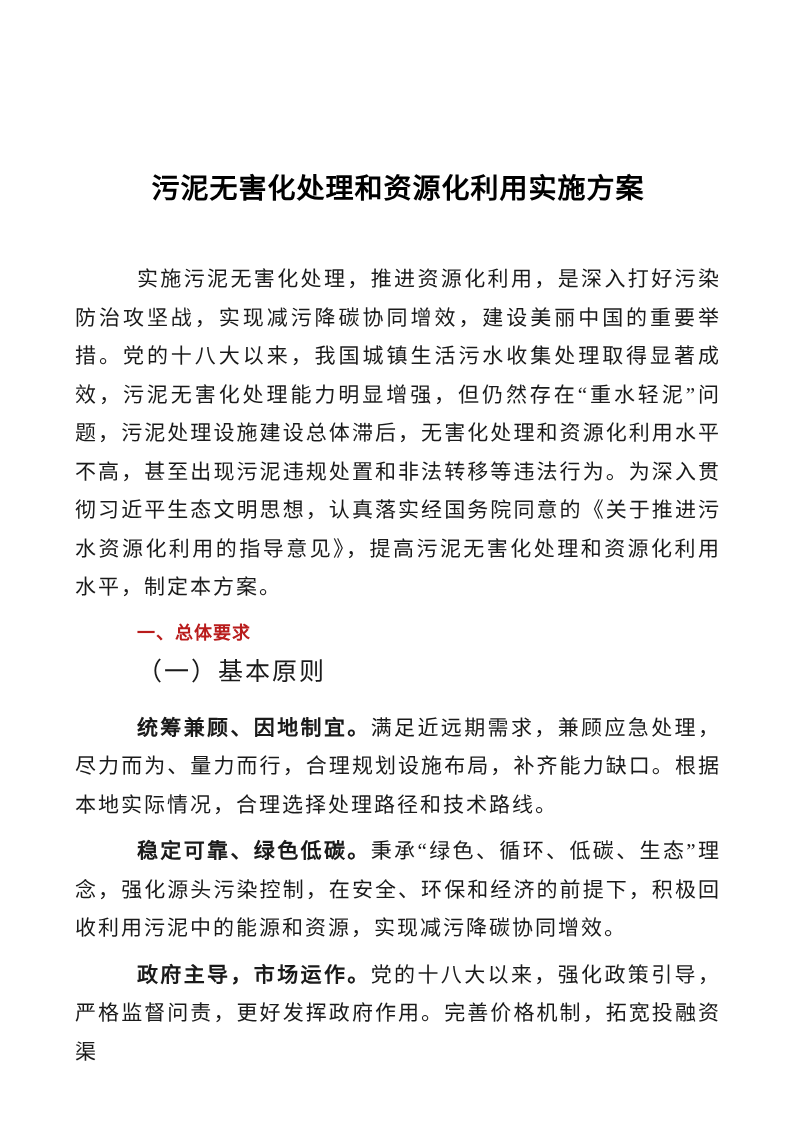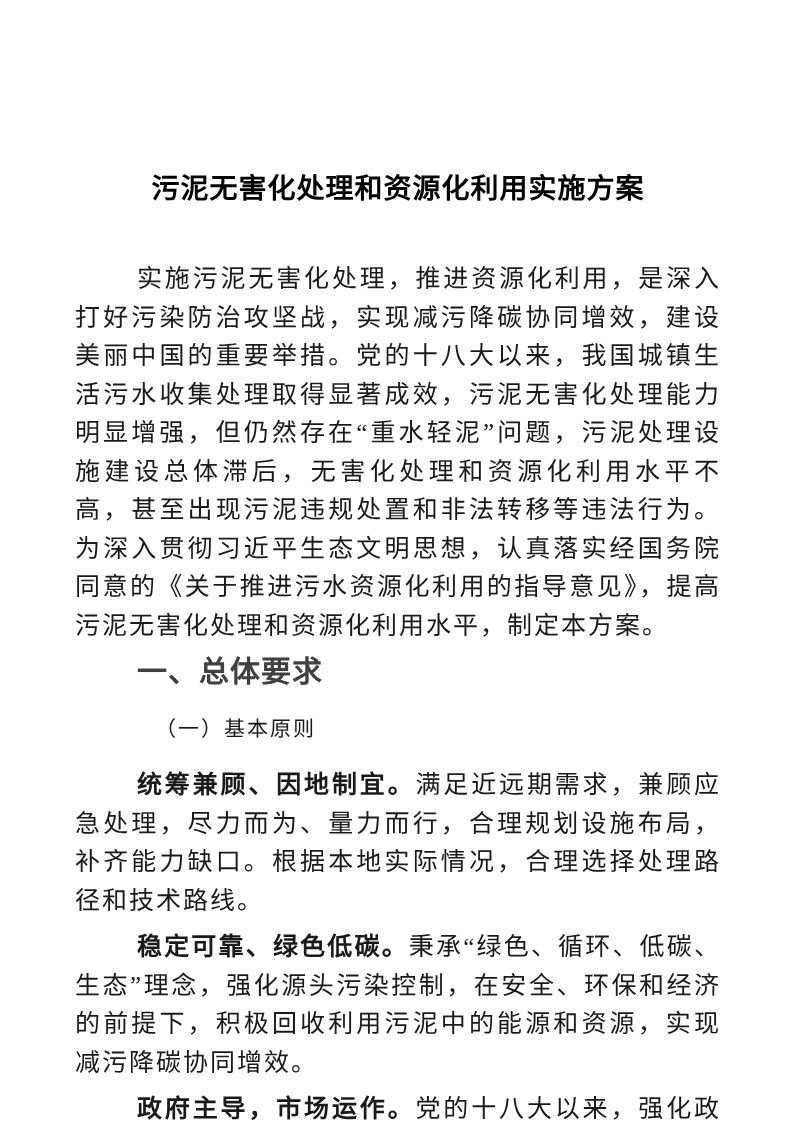--- a/index.html
+++ b/index.html
@@ -27,50 +27,50 @@
     font-family: "Liberation Sans", "DejaVu Sans", sans-serif;
     font-weight: 700;
     font-size: 28px;
     line-height: 40px;
     letter-spacing: 1px;
     text-align: center;
     color: #000000;
   }
   .para {
     font-family: "Liberation Serif", "DejaVu Serif", serif;
-    font-size: 25px;
+    font-size: 21px;
     line-height: 38.5px;
     letter-spacing: 2px;
     text-align: justify;
     text-indent: 62px;
     color: #1a1a1a;
     margin: 0;
   }
   .intro {
     margin-top: 51px;
   }
   .section-heading {
-    font-family: Liberation Sans, sans-serif;
+    font-family: Liberation Mono, monospace;
     font-weight: 700;
-    font-size: 30px;
+    font-size: 18px;
     line-height: 38.5px;
     letter-spacing: 1px;
     text-indent: 62px;
-    color: #404040;
+    color: #b91c1c;
     margin: 8px 0 0 0;
   }
   .subsection-heading {
     font-family: "Liberation Serif", "DejaVu Serif", serif;
     font-weight: 400;
-    font-size: 21px;
+    font-size: 25px;
     line-height: 38.5px;
     letter-spacing: 2px;
     text-indent: 62px;
     color: #1a1a1a;
-    margin: 18px;
+    margin: 0;
   }
   .principle {
     margin-top: 8px;
   }
   .principle.first {
     margin-top: 17px;
   }
   .lead {
     font-weight: 700;
   }

